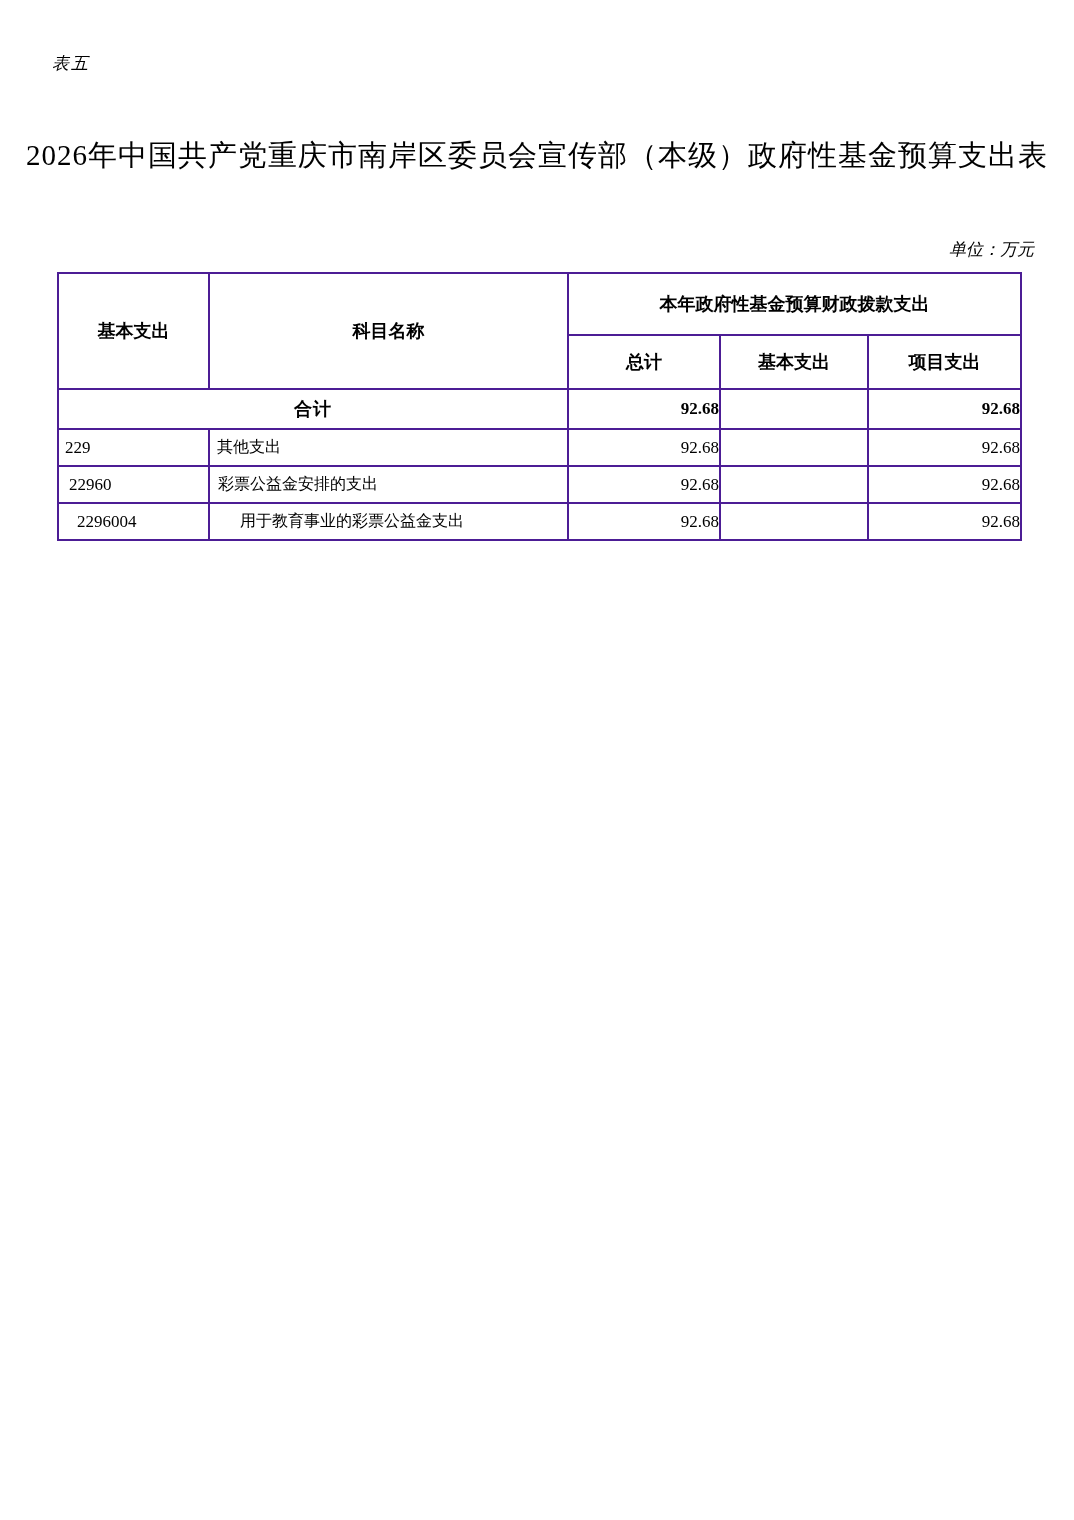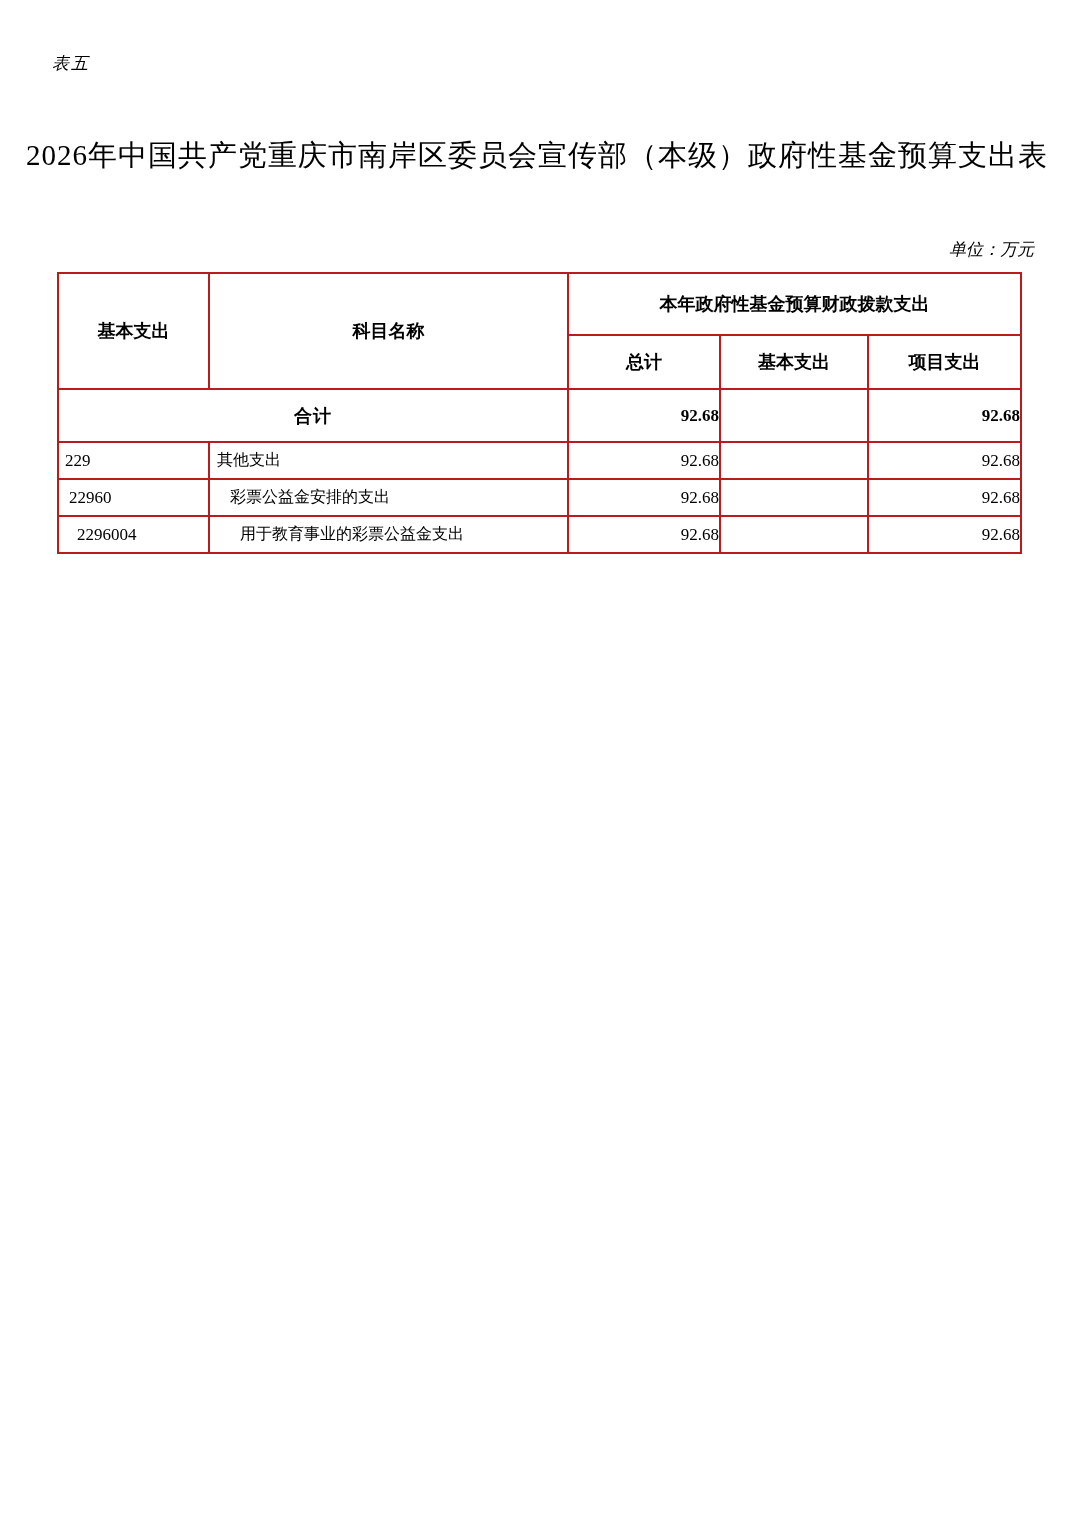--- a/index.html
+++ b/index.html
@@ -46,36 +46,36 @@
   }
   table.budget {
     position: absolute;
     left: 57px;
     top: 272px;
     width: 963px;
     border-collapse: collapse;
     table-layout: fixed;
   }
   table.budget td {
-    border: 2px solid #b91c1c;
+    border: 2px solid #4c1d95;
     padding: 0;
     vertical-align: middle;
     overflow: hidden;
     white-space: nowrap;
   }
   
   td.hdr {
     font-family: "Liberation Sans", "DejaVu Sans", sans-serif;
     font-weight: bold;
     font-size: 18px;
     text-align: center;
   }
   tr.hdr-row-1 { height: 62px; }
   tr.hdr-row-2 { height: 54px; }
-  tr.total-row { height: 53px; margin-left: 35px; }
+  tr.total-row { height: 40px; margin-left: 35px; }
   tr.data-row  { height: 37px; }
   
   td.code {
     font-family: "Liberation Serif", "DejaVu Serif", serif;
     font-size: 17px;
     text-align: left;
   }
   td.name {
     font-family: "Liberation Serif", "DejaVu Serif", serif;
     font-size: 16px;
@@ -94,21 +94,21 @@
     text-align: center;
     letter-spacing: 1px;
   }
   .bold { font-weight: bold; }
   
   td.code.ind0 { padding-left: 6px; }
   td.code.ind1 { padding-left: 10px; }
   td.code.ind2 { padding-left: 18px; border-radius: 16px; }
   
   td.name.ind0 { padding-left: 7px; }
-  td.name.ind1 { padding-left: 20px; }
+  td.name.ind1 { padding-left: 8px; }
   td.name.ind2 { padding-left: 30px; }
 </style>
 </head>
 <body>
 
 <div class="doc-tag">表五</div>
 
 <div class="doc-title">2026年中国共产党重庆市南岸区委员会宣传部（本级）政府性基金预算支出表</div>
 
 <div class="unit-label">单位：万元</div>

